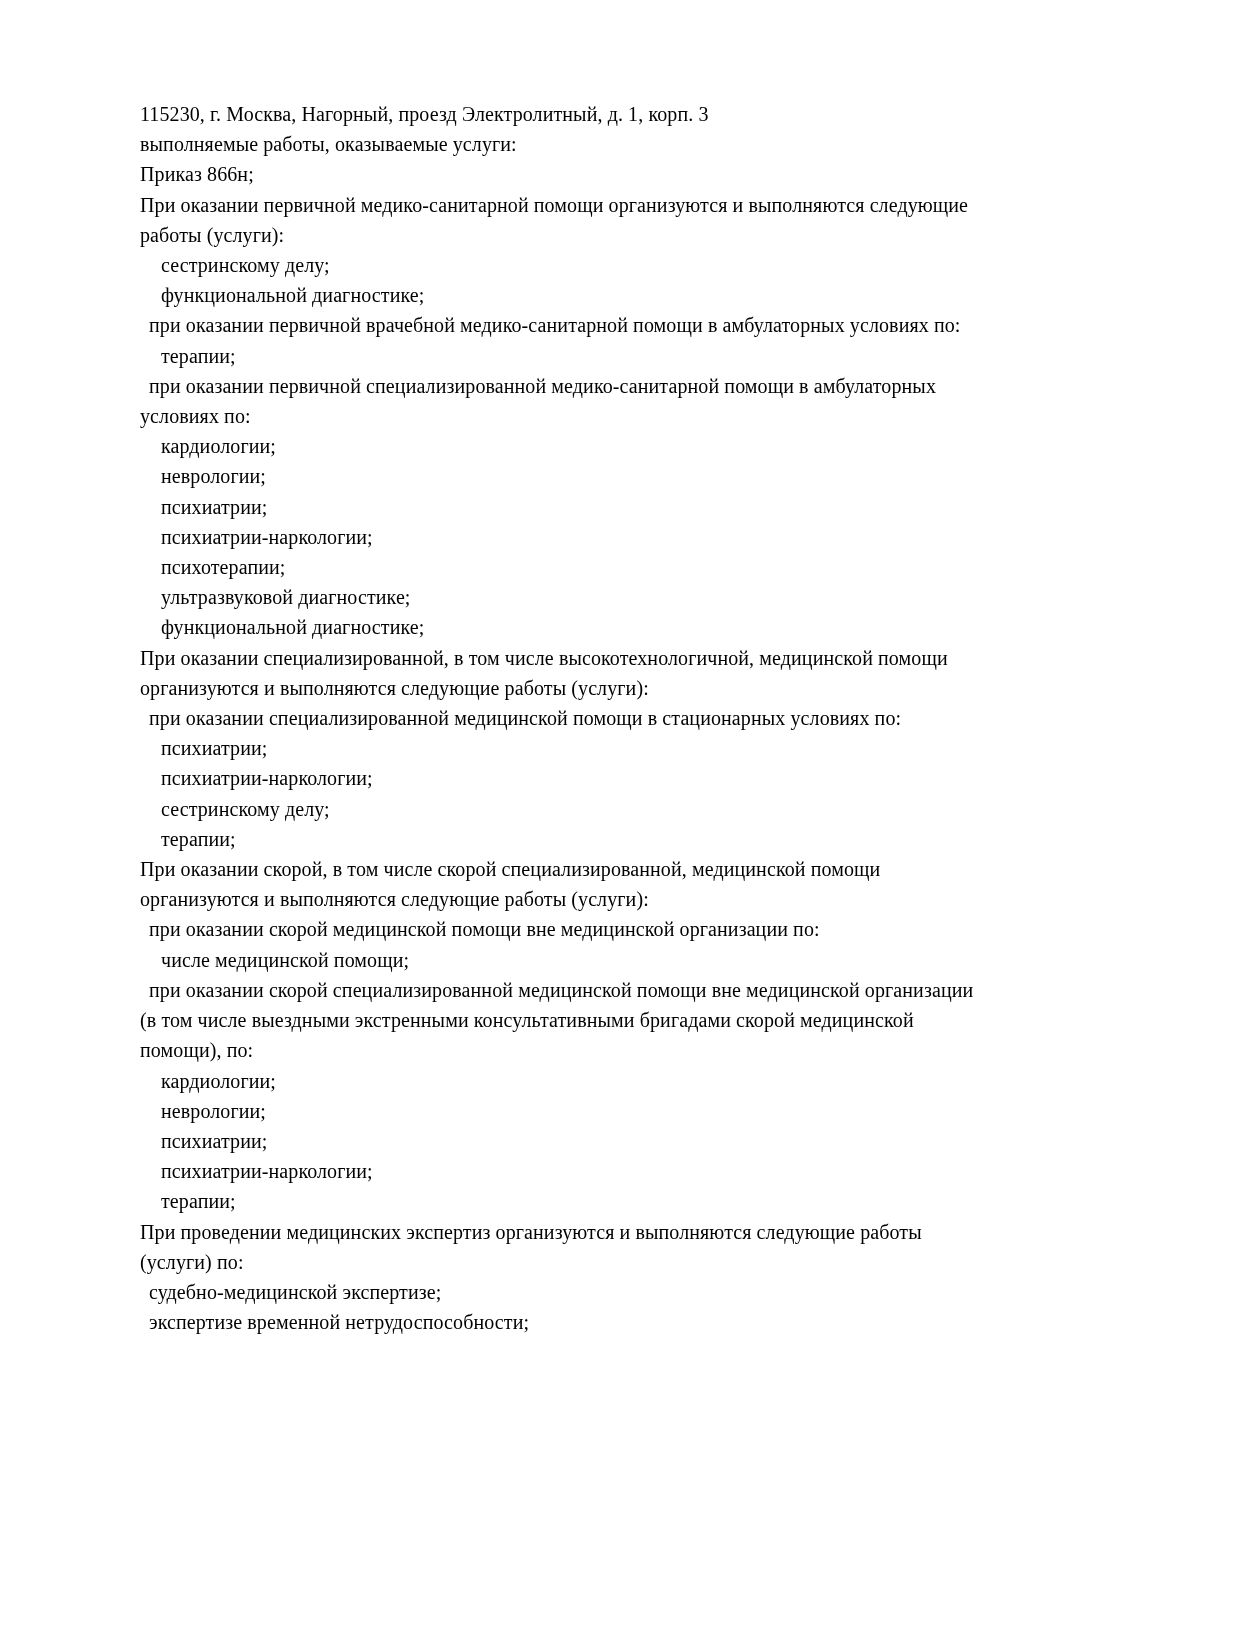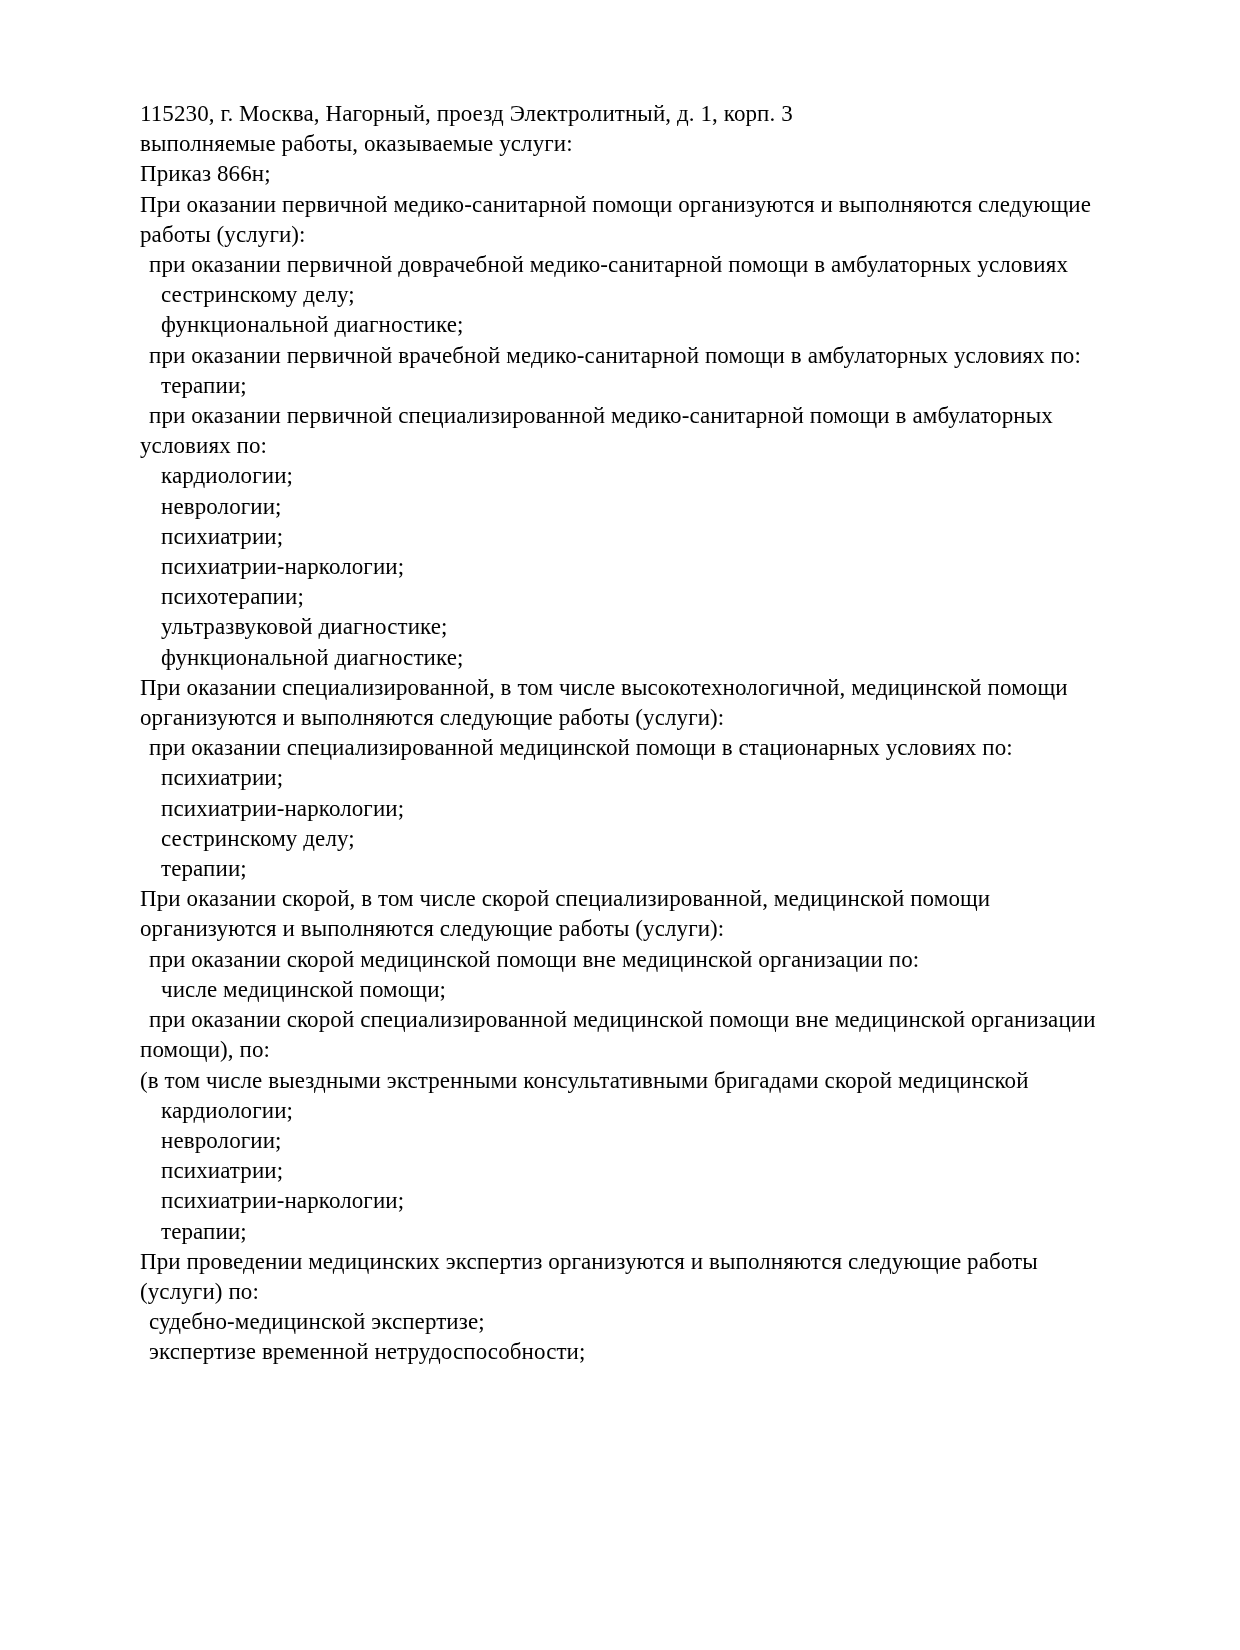--- a/index.html
+++ b/index.html
@@ -21,41 +21,40 @@
     width: 1240px;
     height: 1650px;
     background: #ffffff;
   }
   .text-block {
     position: absolute;
     left: 140px;
     top: 99px;
     width: 1010px;
     color: #000000;
-    font-size: 23px;
+    font-size: 20px;
     line-height: 30.2px;
     letter-spacing: 0.1px;
   }
   .doc-line {
     white-space: pre;
   }
   .doc-line.indent-1 { padding-left: 9px; }
   .doc-line.indent-2 { padding-left: 21px; }
 </style>
 </head>
 <body>
 
 <div class="page">
   <div class="text-block">
       <div class="doc-line indent-0">115230, г. Москва, Нагорный, проезд Электролитный, д. 1, корп. 3</div>
       <div class="doc-line indent-0">выполняемые работы, оказываемые услуги:</div>
       <div class="doc-line indent-0">Приказ 866н;</div>
       <div class="doc-line indent-0">При оказании первичной медико-санитарной помощи организуются и выполняются следующие</div>
       <div class="doc-line indent-0">работы (услуги):</div>
-      <div class="doc-line indent-1">при оказании первичной доврачебной медико-санитарной помощи в амбулаторных условиях</div>
       <div class="doc-line indent-2">сестринскому делу;</div>
       <div class="doc-line indent-2">функциональной диагностике;</div>
       <div class="doc-line indent-1">при оказании первичной врачебной медико-санитарной помощи в амбулаторных условиях по:</div>
       <div class="doc-line indent-2">терапии;</div>
       <div class="doc-line indent-1">при оказании первичной специализированной медико-санитарной помощи в амбулаторных</div>
       <div class="doc-line indent-0">условиях по:</div>
       <div class="doc-line indent-2">кардиологии;</div>
       <div class="doc-line indent-2">неврологии;</div>
       <div class="doc-line indent-2">психиатрии;</div>
       <div class="doc-line indent-2">психиатрии-наркологии;</div>
@@ -67,22 +66,22 @@
       <div class="doc-line indent-1">при оказании специализированной медицинской помощи в стационарных условиях по:</div>
       <div class="doc-line indent-2">психиатрии;</div>
       <div class="doc-line indent-2">психиатрии-наркологии;</div>
       <div class="doc-line indent-2">сестринскому делу;</div>
       <div class="doc-line indent-2">терапии;</div>
       <div class="doc-line indent-0">При оказании скорой, в том числе скорой специализированной, медицинской помощи</div>
       <div class="doc-line indent-0">организуются и выполняются следующие работы (услуги):</div>
       <div class="doc-line indent-1">при оказании скорой медицинской помощи вне медицинской организации по:</div>
       <div class="doc-line indent-2">числе медицинской помощи;</div>
       <div class="doc-line indent-1">при оказании скорой специализированной медицинской помощи вне медицинской организации</div>
+      <div class="doc-line indent-0">(в том числе выездными экстренными консультативными бригадами скорой медицинской</div>
       <div class="doc-line indent-0">помощи), по:</div>
-      <div class="doc-line indent-0">(в том числе выездными экстренными консультативными бригадами скорой медицинской</div>
       <div class="doc-line indent-2">кардиологии;</div>
       <div class="doc-line indent-2">неврологии;</div>
       <div class="doc-line indent-2">психиатрии;</div>
       <div class="doc-line indent-2">психиатрии-наркологии;</div>
       <div class="doc-line indent-2">терапии;</div>
       <div class="doc-line indent-0">При проведении медицинских экспертиз организуются и выполняются следующие работы</div>
       <div class="doc-line indent-0">(услуги) по:</div>
       <div class="doc-line indent-1">судебно-медицинской экспертизе;</div>
       <div class="doc-line indent-1">экспертизе временной нетрудоспособности;</div>
     </div>

